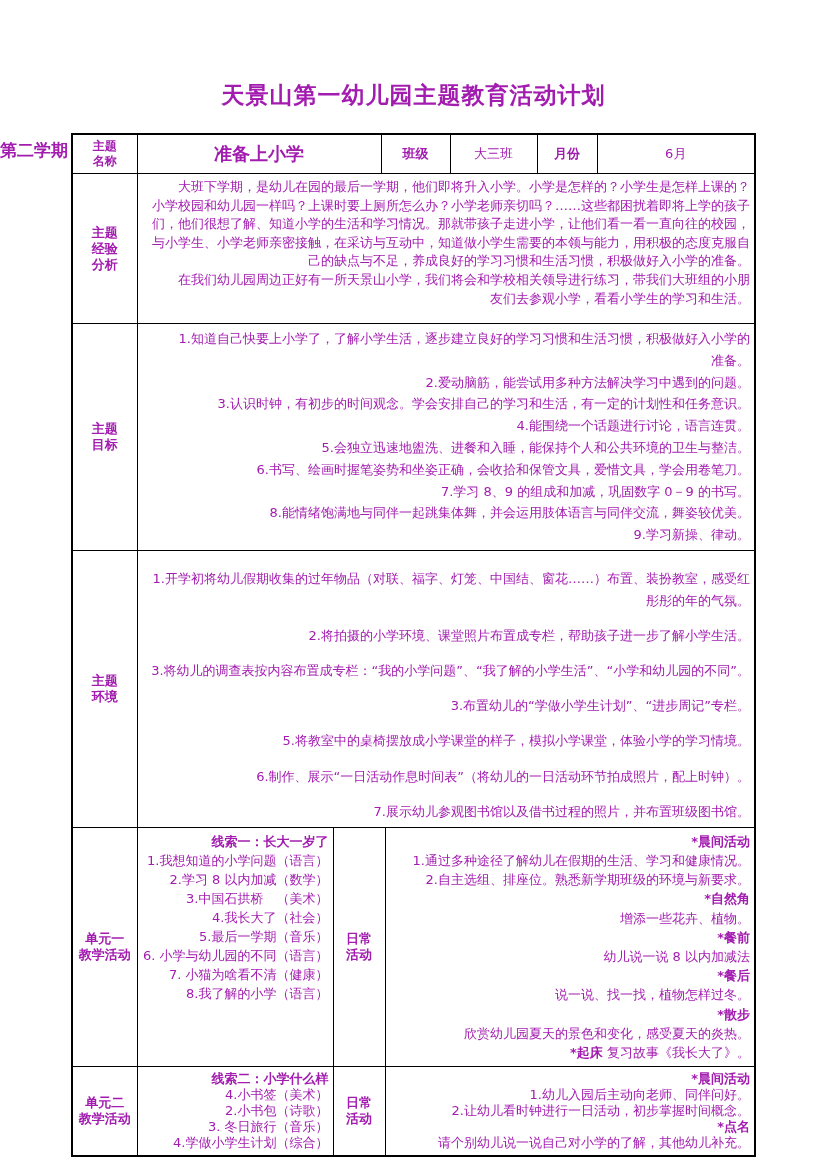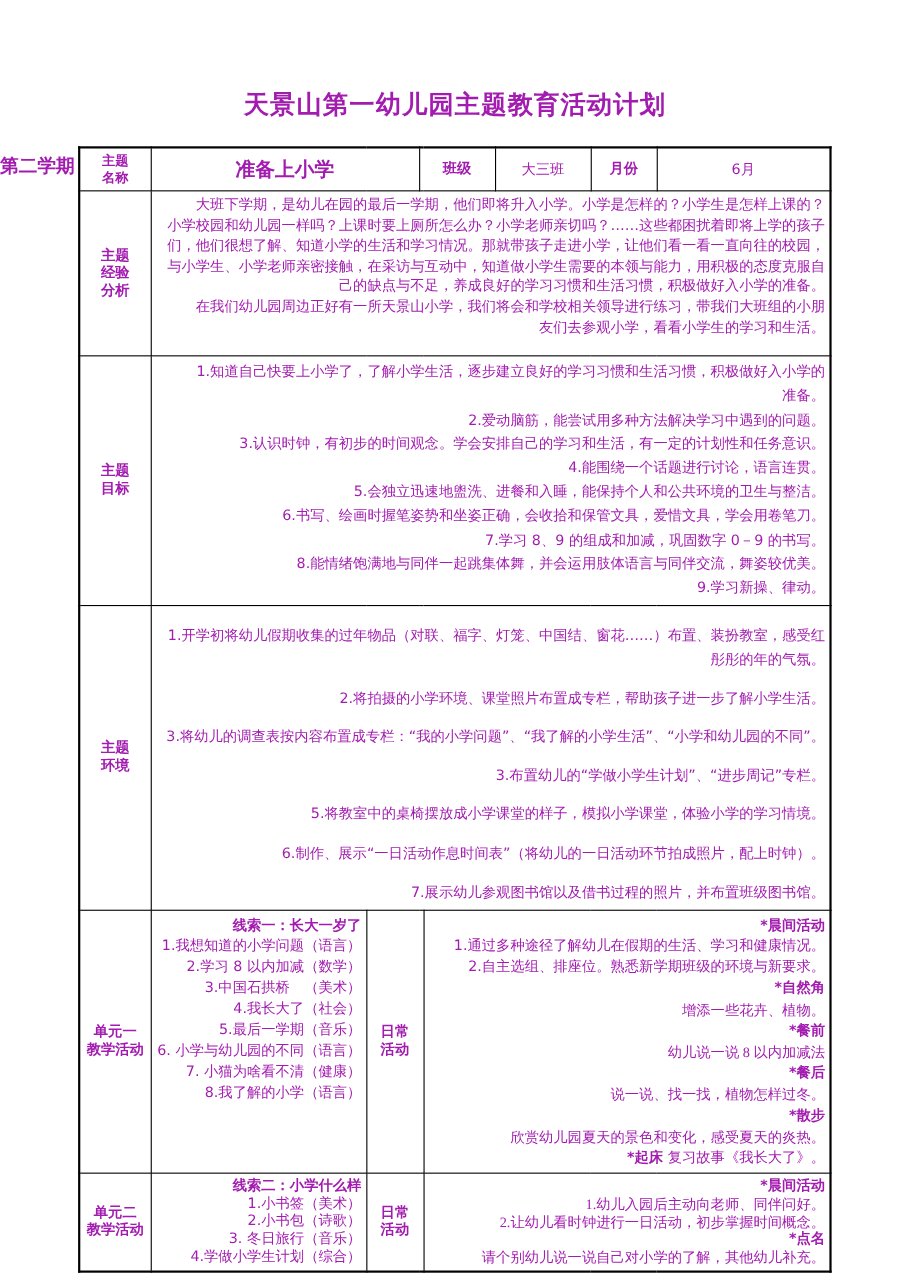--- a/index.html
+++ b/index.html
@@ -60,21 +60,21 @@
     padding: 3px 6px 0 6px;
   }
   td.banner {
     background: #d8d8d8;
     text-align: center;
     vertical-align: middle;
     font-weight: bold;
     font-size: 13px;
   }
   .line { margin: 0; }
-  .ind { text-indent: 2em; font-family: Liberation Serif, serif; }
+  .ind { text-indent: 2em; }
   .paras  .line { line-height: 18.6px; text-indent: 2em; }
   .goals-c .line { line-height: 21.8px; margin-left: 35px; }
   .env-c   .line { line-height: 22.1px; margin-top: 13px; }
   .clue1  .line { line-height: 19px; }
   .daily1 .line { line-height: 19.2px; }
   .clue2  .line { line-height: 16px; }
   .daily2 .line { line-height: 16px; }
   tr.h35  { height: 35px; }
   tr.h150 { height: 150px; }
   tr.h219 { height: 219px; }
@@ -199,21 +199,21 @@
           </td>
     </tr>
 
     <tr class="h80">
       <td class="lbl">
             <div class="line">单元二</div>
             <div class="line">教学活动</div>
           </td>
       <td class="content clue2">
             <div class="line"><b>线索二：小学什么样</b></div>
-            <div class="line">1.小书签（美术）</div>
+            <div class="line">4.小书签（美术）</div>
             <div class="line">2.小书包（诗歌）</div>
             <div class="line">3.  冬日旅行（音乐）</div>
             <div class="line">4.学做小学生计划（综合）</div>
           </td>
       <td class="lbl" colspan="2">
             <div class="line">日常</div>
             <div class="line">活动</div>
           </td>
       <td class="content daily2" colspan="4">
             <div class="line"><b>*晨间活动</b></div>

